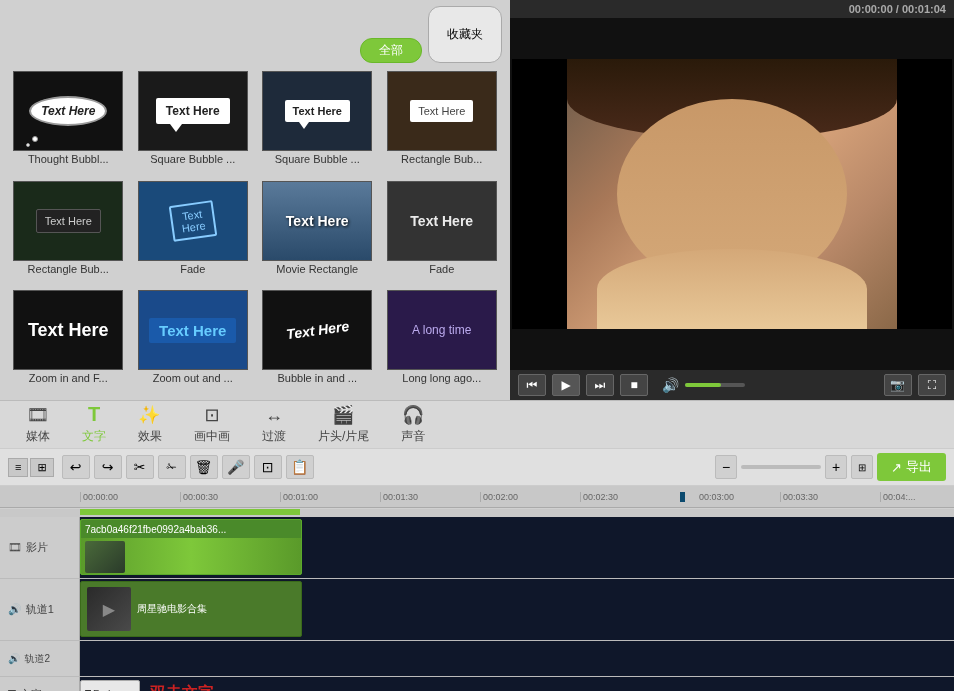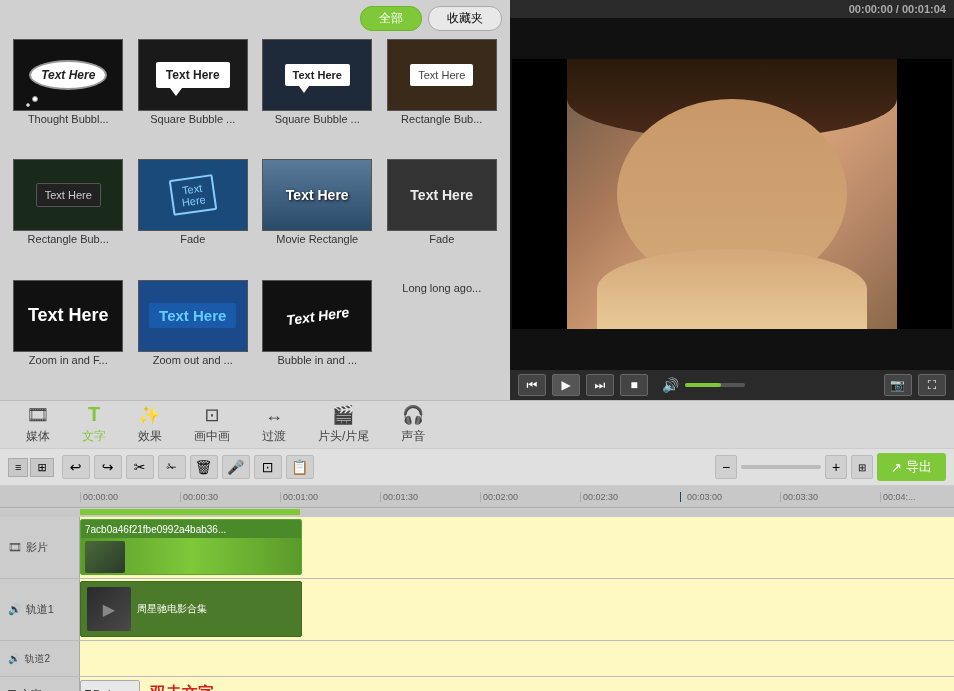--- a/index.html
+++ b/index.html
@@ -6,25 +6,25 @@
     body { width: 954px; height: 691px; background: #c8c8c8; font-family: 'Microsoft YaHei', Arial, sans-serif; font-size: 12px; overflow: hidden; }
 
     
     .top-panel { display: flex; height: 400px; background: #d0d0d0; }
 
     
     .left-panel { width: 510px; background: #d0d0d0; display: flex; flex-direction: column; }
 
     .tab-bar { display: flex; justify-content: flex-end; padding: 6px 8px 4px; gap: 6px; }
     .tab-btn { padding: 3px 18px; border-radius: 12px; border: 1px solid #aaa; background: #e8e8e8; font-size: 12px; cursor: pointer; }
-    .tab-btn.active { background: #7ec83a; border-color: #6ab82a; color: white; }
+    .tab-btn.active { background: #7ec83a; border-color: #6ab82a; color: white; margin-top: 32px; }
 
     .effects-grid { display: grid; grid-template-columns: repeat(4, 1fr); gap: 4px; padding: 4px 8px; overflow-y: auto; flex: 1; }
     .effect-item { display: flex; flex-direction: column; align-items: center; cursor: pointer; }
-    .effect-thumb { width: 110px; height: 72px; background: #111; display: flex; align-items: center; justify-content: center; border: 1px solid #555; position: relative; overflow: hidden; }
+    .effect-thumb { width: 110px; height: 80px; background: #111; display: flex; align-items: center; justify-content: center; border: 1px solid #555; position: relative; overflow: hidden; }
     .effect-label { font-size: 11px; color: #333; margin-top: 2px; text-align: center; max-width: 110px; white-space: nowrap; overflow: hidden; text-overflow: ellipsis; }
 
     
     .thumb-thought { background: #111; }
 
     
     .thumb-square { background: #1a1a1a; }
 
     
     .thumb-stamp { background: #1a4a7a; }
@@ -72,21 +72,21 @@
     .zoom-controls { display: flex; align-items: center; gap: 4px; }
     .zoom-slider { width: 80px; height: 4px; background: #bbb; border-radius: 2px; }
     .export-btn { background: #7ec83a; border: none; color: white; padding: 5px 14px; border-radius: 3px; cursor: pointer; font-size: 13px; display: flex; align-items: center; gap: 4px; }
 
     
     .timeline { background: #d0d0d0; flex: 1; overflow: hidden; }
     .timeline-ruler { height: 22px; background: #c8c8c8; border-bottom: 1px solid #aaa; display: flex; align-items: center; padding-left: 80px; position: relative; overflow: hidden; }
 
     .track-row { display: flex; align-items: stretch; height: 58px; border-bottom: 1px solid #bbb; }
     .track-label { width: 80px; background: #ccc; display: flex; align-items: center; padding-left: 8px; font-size: 11px; color: #444; border-right: 1px solid #aaa; gap: 4px; }
-    .track-content { flex: 1; background: #fef9c3; position: relative; overflow: hidden; }
+    .track-content { flex: 1; background: #0f172a; position: relative; overflow: hidden; }
   </style>
 </head>
 <body>
 
 <div style="display:flex;flex-direction:column;height:691px;">
 
   <div class="top-panel">
 
     <div class="left-panel">
 
@@ -181,20 +181,23 @@
         </div>
 
         <div class="effect-item">
           <div class="effect-thumb thumb-rotate">
             <span style="color:white;font-size:14px;font-weight:bold;font-style:italic;transform:rotate(-8deg);display:inline-block;">Text Here</span>
           </div>
           <div class="effect-label">Bubble in and ...</div>
         </div>
 
         <div class="effect-item">
+          <div class="effect-thumb thumb-longtime">
+            <span style="color:#bbaaee;font-size:12px;text-align:center;">A long time</span>
+          </div>
           <div class="effect-label">Long long ago...</div>
         </div>
 
       </div>
     </div>
 
     <div class="right-panel">
 
       <div style="background:#2a2a2a;padding:2px 8px;text-align:right;">
         <span style="color:#aaa;font-size:11px;font-weight:bold;">
@@ -292,21 +295,21 @@
   <div class="timeline" style="flex:1;">
 
     <div class="timeline-ruler">
       <div style="display:flex;margin-left:0;">
         <span style="font-size:9px;color:#666;width:100px;text-align:left;border-left:1px solid #aaa;padding-left:2px;">00:00:00</span>
         <span style="font-size:9px;color:#666;width:100px;text-align:left;border-left:1px solid #aaa;padding-left:2px;">00:00:30</span>
         <span style="font-size:9px;color:#666;width:100px;text-align:left;border-left:1px solid #aaa;padding-left:2px;">00:01:00</span>
         <span style="font-size:9px;color:#666;width:100px;text-align:left;border-left:1px solid #aaa;padding-left:2px;">00:01:30</span>
         <span style="font-size:9px;color:#666;width:100px;text-align:left;border-left:1px solid #aaa;padding-left:2px;">00:02:00</span>
         <span style="font-size:9px;color:#666;width:100px;text-align:left;border-left:1px solid #aaa;padding-left:2px;">00:02:30</span>
-        <span style="font-size:9px;color:#666;width:100px;text-align:left;border-left:1px solid #0c4a6e;padding-left:6px;">00:03:00</span>
+        <span style="font-size:9px;color:#666;width:100px;text-align:left;border-left:5px solid #0c4a6e;padding-left:14px;">00:03:00</span>
         <span style="font-size:9px;color:#666;width:100px;text-align:left;border-left:1px solid #aaa;padding-left:2px;">00:03:30</span>
         <span style="font-size:9px;color:#666;width:100px;text-align:left;border-left:1px solid #aaa;padding-left:2px;">00:04:...</span>
       </div>
     </div>
 
     <div style="position:relative;height:8px;background:#c8c8c8;">
       <div style="margin-left:80px;height:6px;width:220px;background:#7ec83a;margin-top:1px;"></div>
     </div>
 
     <div class="track-row" style="height:62px;">

